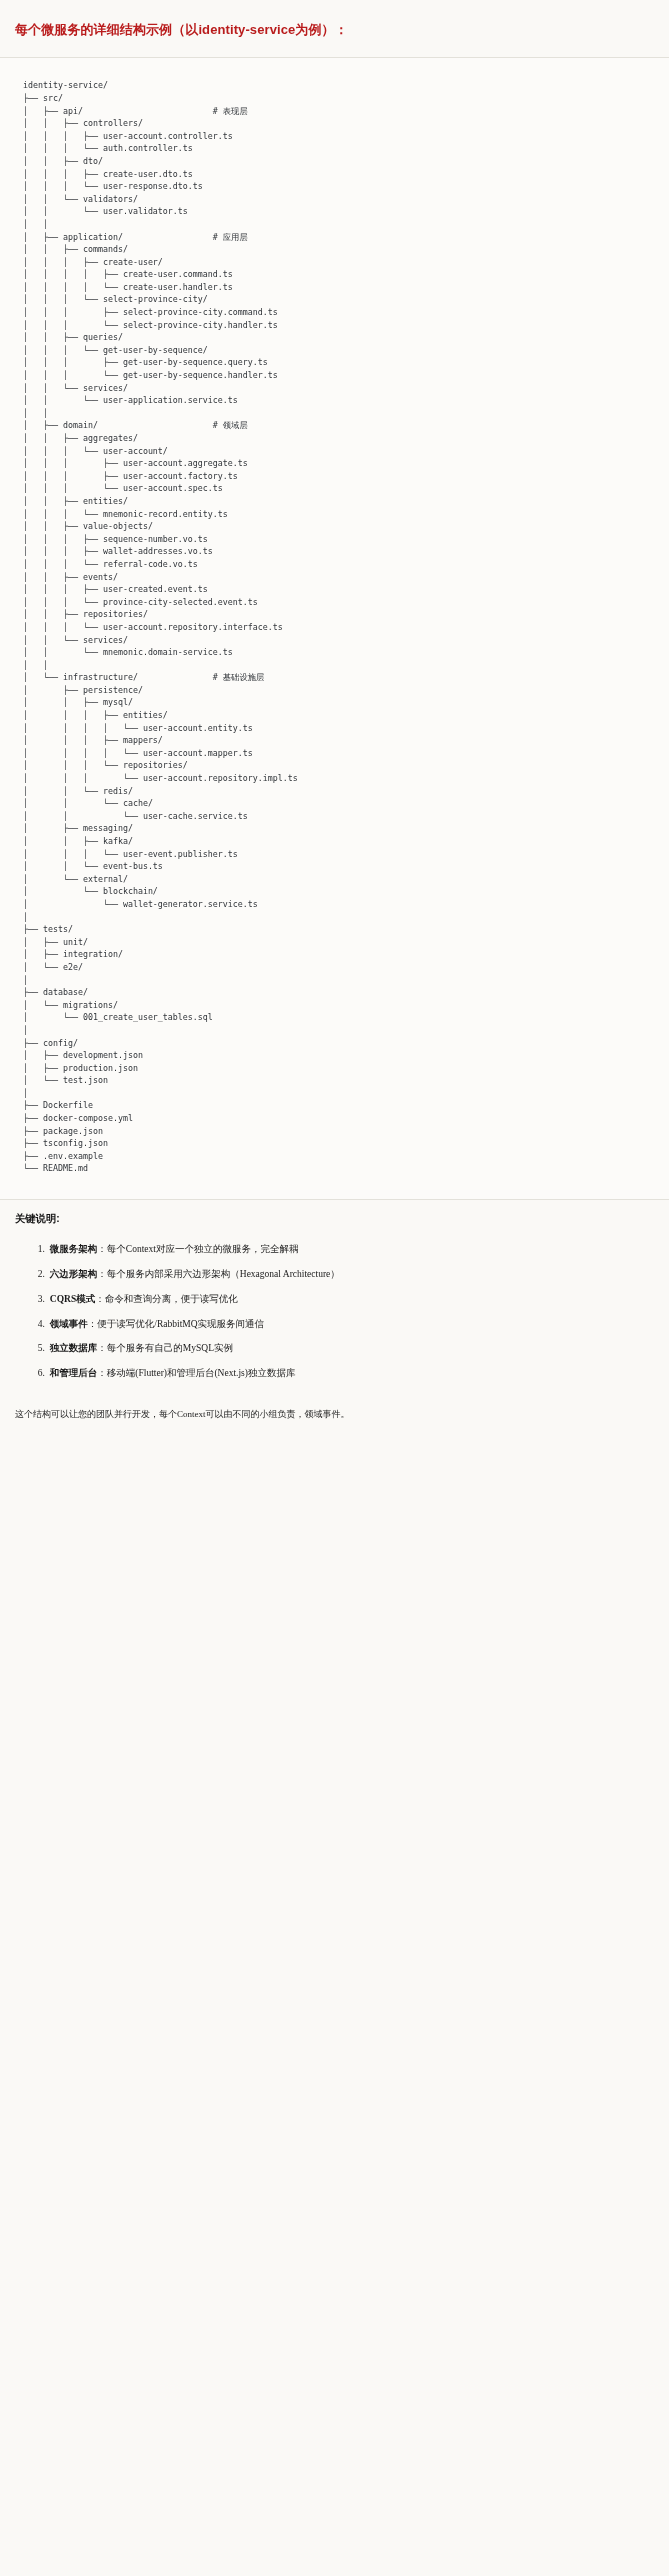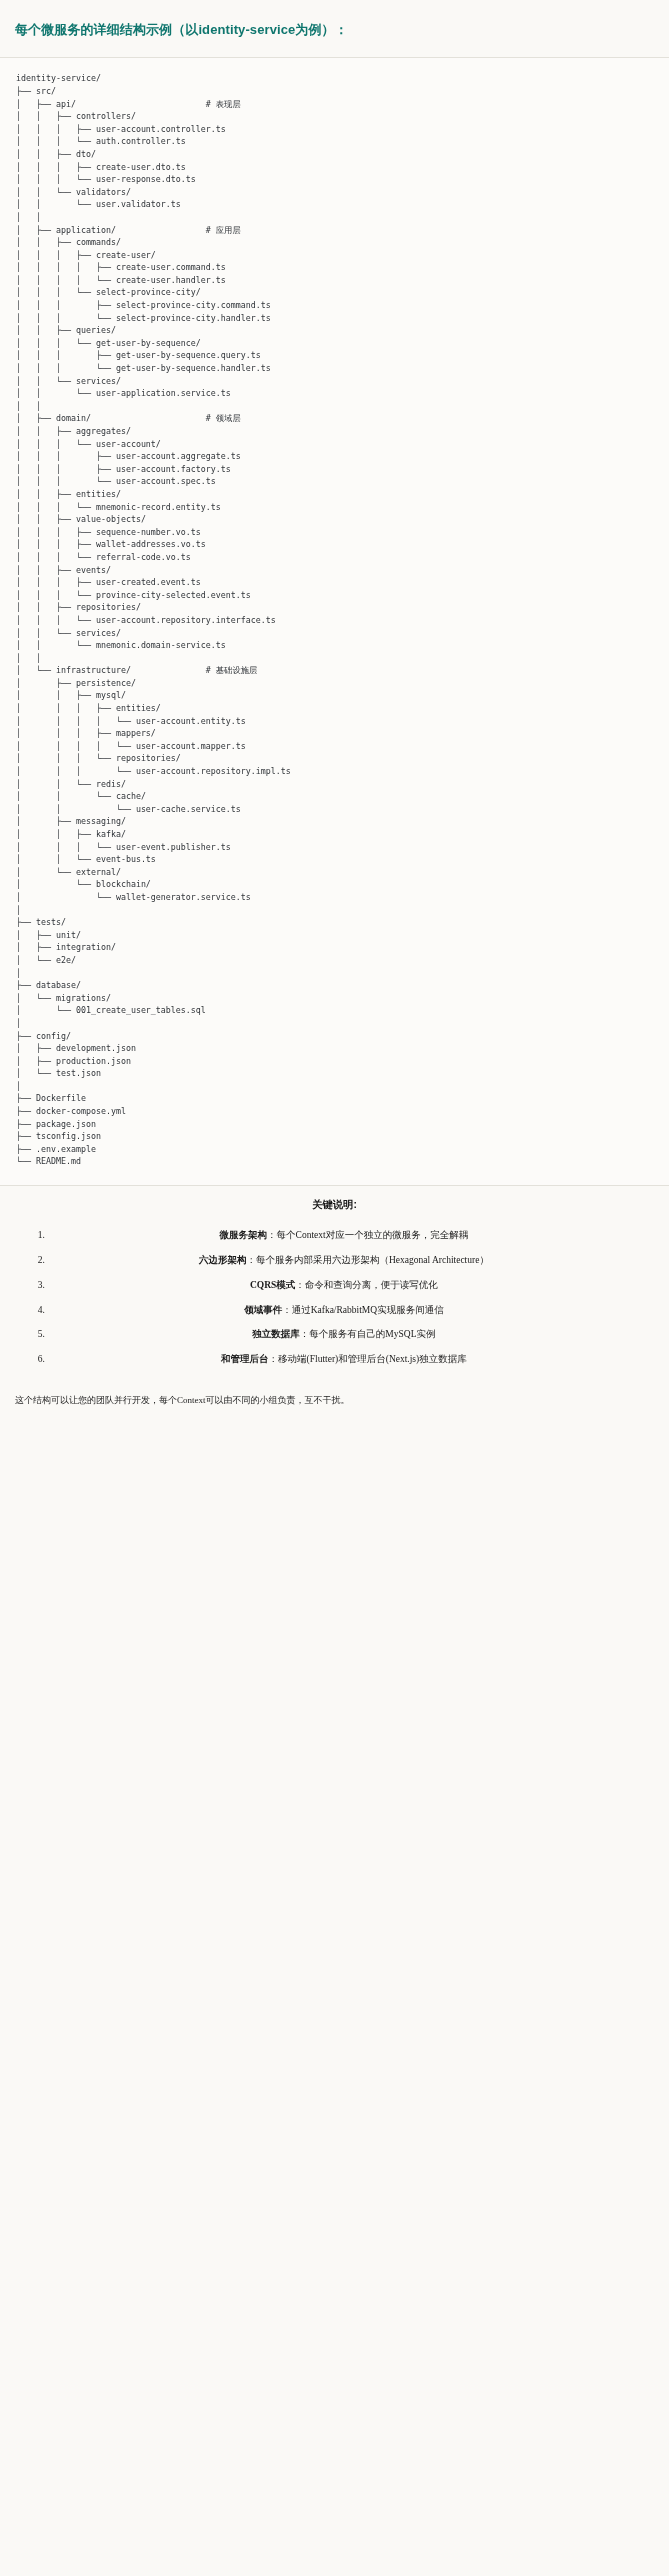--- a/index.html
+++ b/index.html
@@ -17,51 +17,50 @@
     width: 669px;
     box-sizing: border-box;
   }
 
   
   .doc-heading {
     font-family: "Liberation Sans", sans-serif;
     font-weight: bold;
     font-size: 13px;
     line-height: 1.5;
-    color: #0f766e;
+    color: #b91c1c;
     padding: 11.3px 15px 8.8px 15px;
     letter-spacing: 0.1px;
   }
   .rule {
     height: 0.6px;
     background: #e3e1da;
     border: 0;
     margin: 0;
     width: 100%;
   }
 
   
   .code-block {
     padding: 13.8px 15px 16.3px 15px;
     background: #fcfbf9;
   }
   pre.tree {
-    margin: 1px;
+    margin: 8px;
     font-family: "DejaVu Sans Mono", "Liberation Mono", monospace;
     font-size: 8.3px;
     line-height: 12.6px;
     color: #2f3338;
     white-space: pre;
     tab-size: 4;
   }
 
   
   .notes {
     padding: 12.5px 15px 5px 15px;
-    text-align: center;
   }
   .notes-title {
     font-family: "Liberation Sans", sans-serif;
     font-weight: bold;
     font-size: 10.3px;
     color: #141414;
     margin: 0 0 8.8px 0;
   }
   ol.note-list {
     margin: 16px;
@@ -194,27 +193,27 @@
       <li>
         <span class="note-term">微服务架构</span><span>：</span><span>每个Context对应一个独立的微服务，完全解耦</span>
       </li>
       <li>
         <span class="note-term">六边形架构</span><span>：</span><span>每个服务内部采用六边形架构（Hexagonal Architecture）</span>
       </li>
       <li>
         <span class="note-term">CQRS模式</span><span>：</span><span>命令和查询分离，便于读写优化</span>
       </li>
       <li>
-        <span class="note-term">领域事件</span><span>：</span><span>通过Kafka/RabbitMQ实现服务间通信</span>
+        <span class="note-term">领域事件</span><span>：</span><span>便于读写优化/RabbitMQ实现服务间通信</span>
       </li>
       <li>
         <span class="note-term">独立数据库</span><span>：</span><span>每个服务有自己的MySQL实例</span>
       </li>
       <li>
         <span class="note-term">和管理后台</span><span>：</span><span>移动端(Flutter)和管理后台(Next.js)独立数据库</span>
       </li>
     </ol>
   </div>
 
-  <div class="closing">这个结构可以让您的团队并行开发，每个Context可以由不同的小组负责，互不干扰。</div>
+  <div class="closing">这个结构可以让您的团队并行开发，每个Context可以由不同的小组负责，领域事件。</div>
 
 </div>
 
 
 </body></html>

